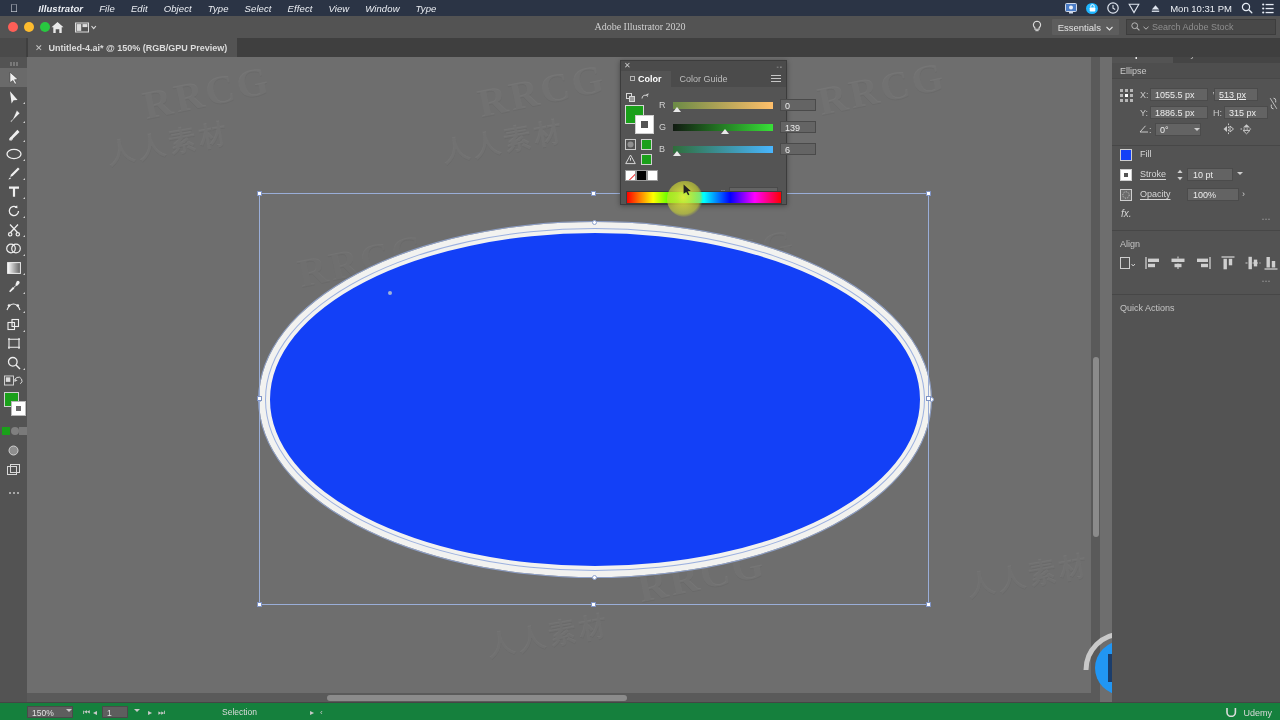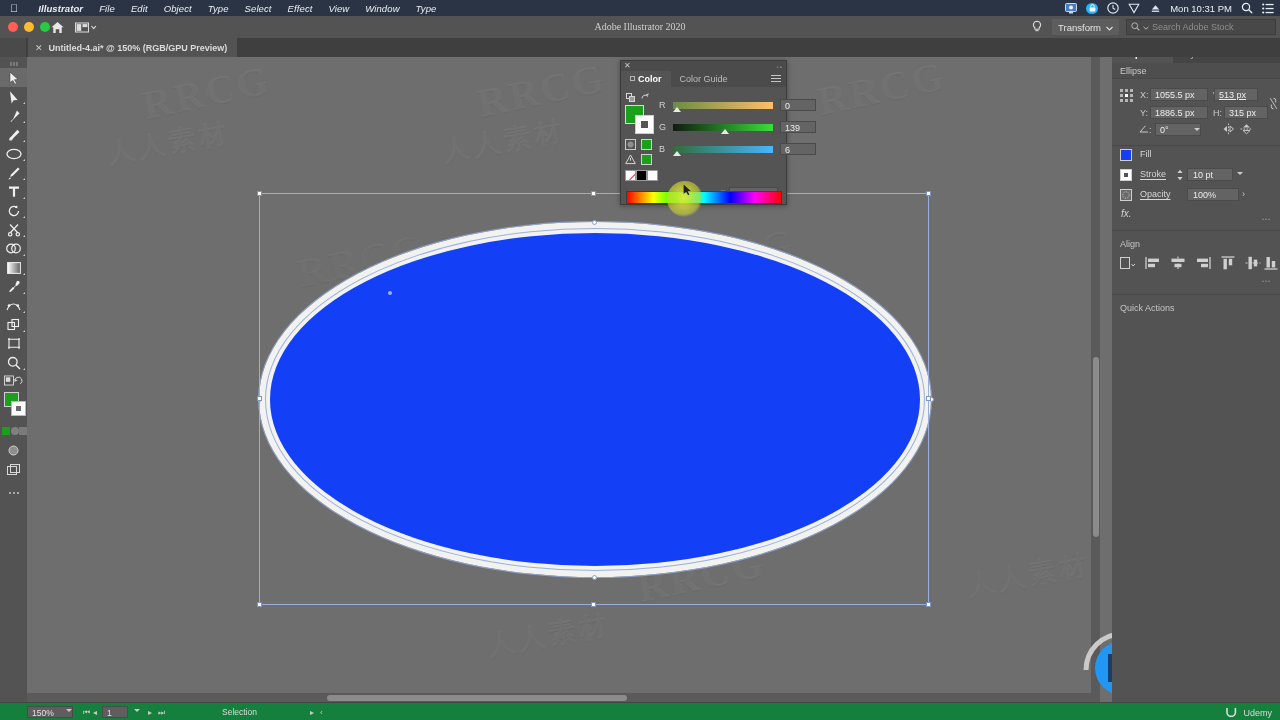--- a/index.html
+++ b/index.html
@@ -347,21 +347,21 @@
     </span>
     <div class="app-title">Adobe Illustrator 2020</div>
     <div class="tb-right">
       <span class="bulb">
         <svg width="16" height="16" viewBox="0 0 16 16">
             <path d="M8 2.2a3.6 3.6 0 00-2.1 6.5v1.6h4.2V8.7A3.6 3.6 0 008 2.2z" fill="none" stroke="#d8d8d8" stroke-width="1.1"></path>
             <rect x="6.4" y="11.1" width="3.2" height="1.1" fill="#d8d8d8"></rect>
           </svg>
       </span>
       <span class="essentials">
-        <span>Transform</span>
+        <span>Essentials</span>
         <span>
           <svg width="7" height="5" viewBox="0 0 7 5">
               <path d="M0.5 1l3 3 3-3" fill="none" stroke="#e0e0e0" stroke-width="1.1"></path>
             </svg>
         </span>
       </span>
       <span class="stocksearch">
         <span>
           <svg width="9" height="9" viewBox="0 0 9 9">
               <circle cx="3.7" cy="3.7" r="2.9" fill="none" stroke="#b5b5b5" stroke-width="1"></circle>

